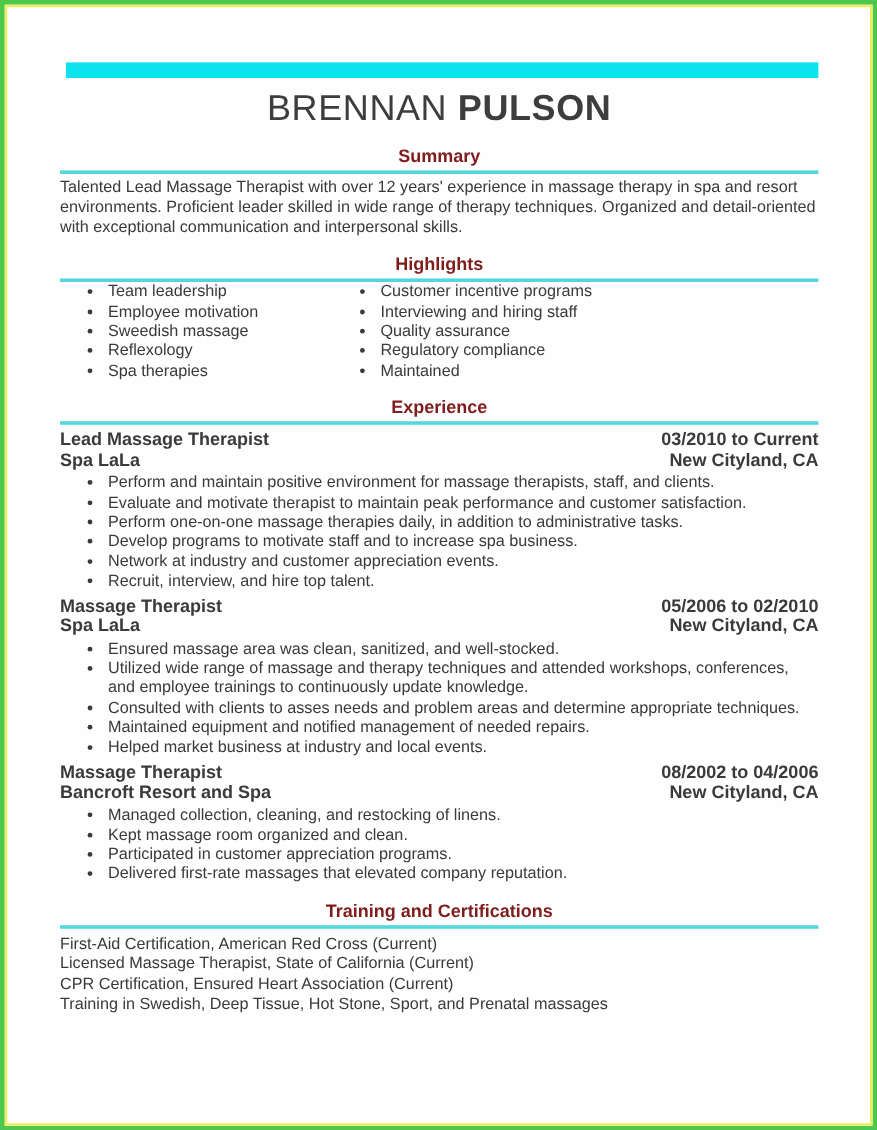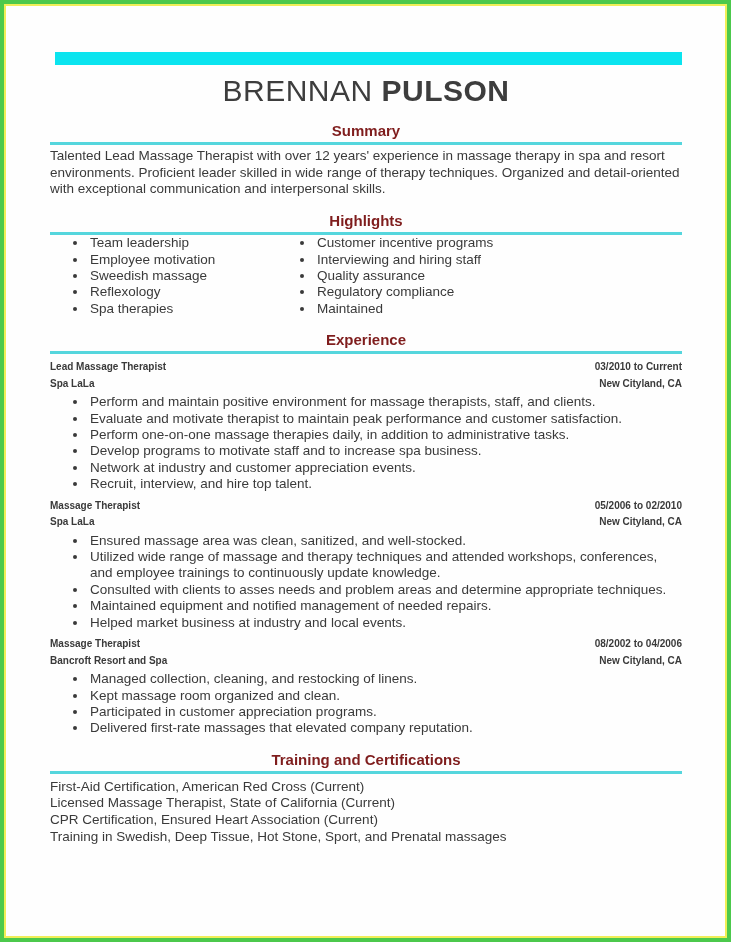--- a/index.html
+++ b/index.html
@@ -76,21 +76,21 @@
     font-size:13.5px;
     line-height:16.4px;
     padding-left:2px;
   }
   .hl-col-1{flex:0 0 227px;}
   .hl-col-2{flex:1;}
   .job{margin-top:5px;}
   .job-row{
     display:flex;
     justify-content:space-between;
-    font-size:10px;
+    font-size:15px;
     font-weight:700;
     line-height:16.5px;
     text-align:right;
   }
   .job-bullets{margin-top:2px;}
   .experience-block{margin-top:2px;}
   .cert-list{margin-top:5px;}
   .cert-line{
     font-size:13.5px;
     line-height:16.6px;

